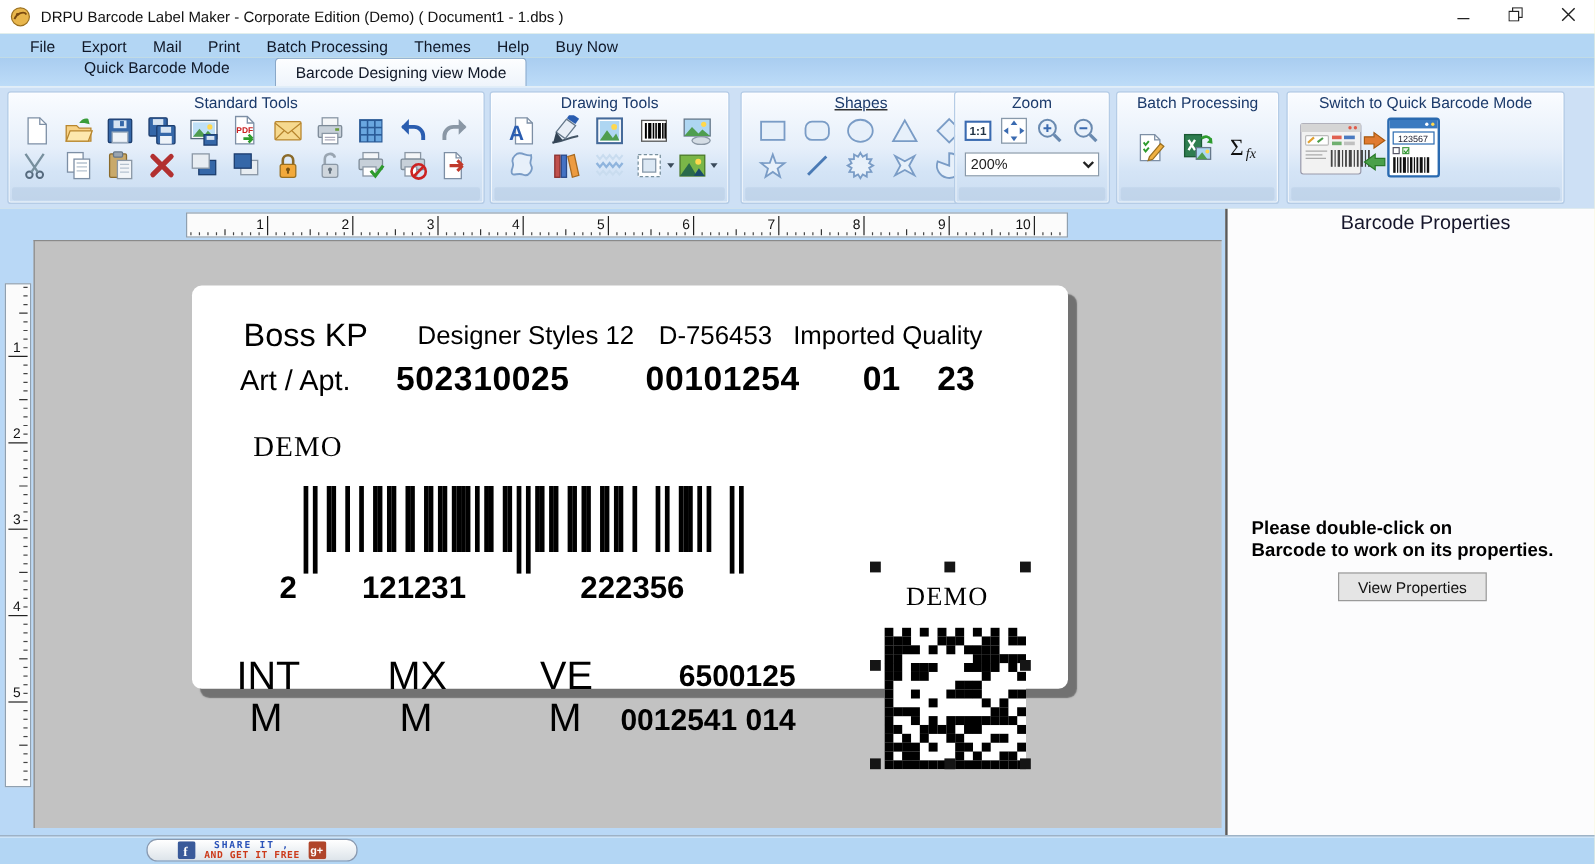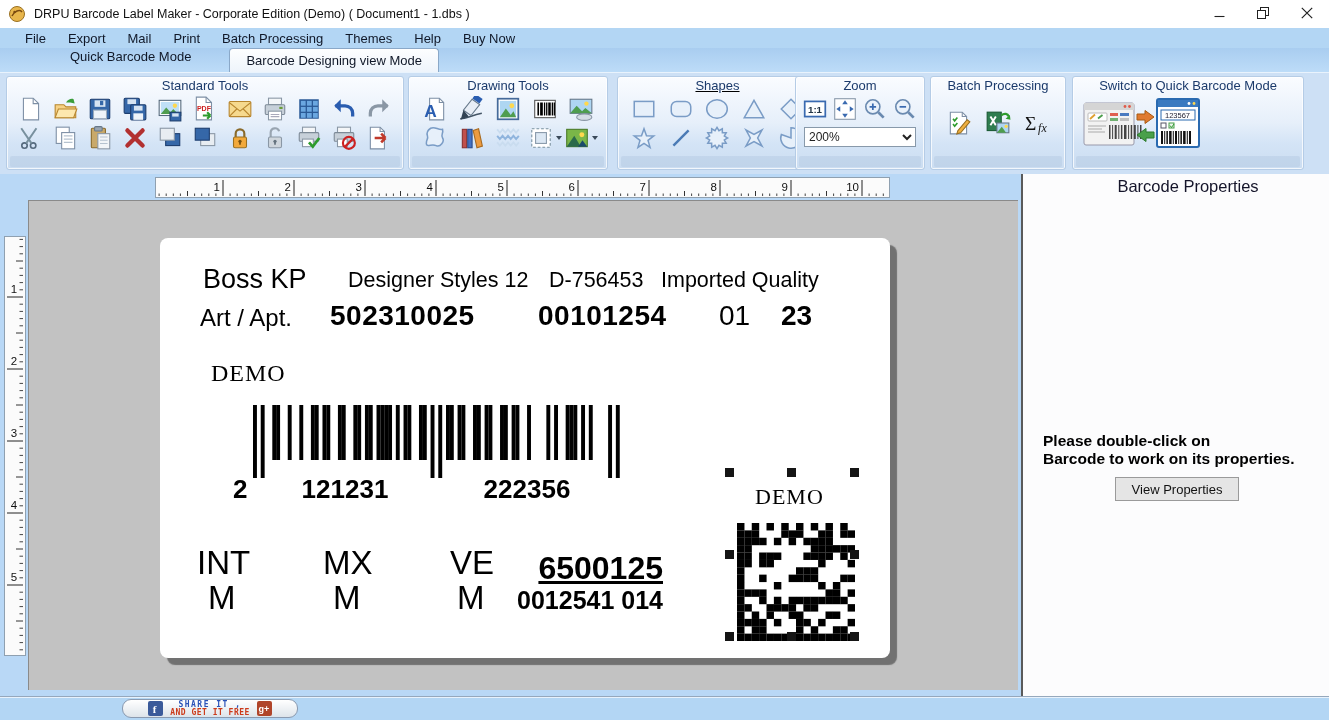--- a/index.html
+++ b/index.html
@@ -45,42 +45,42 @@
   .zoom-select-row select { width:112px; height:20px; font-size:12px; font-family:"Liberation Sans",sans-serif; border:1px solid #8899aa; background:#fff; color:#222; }
   #g-batch .icon-row, #g-switch .switch-wrap { height:58px; }
   .switch-wrap { display:flex; justify-content:flex-start; align-items:center; }
   .tbtn.big { width:136px; height:58px; }
 
   
   .workspace { position:absolute; left:0; top:174px; width:1021px; height:522px; background:#b9d8f6; }
   .hruler { position:absolute; left:155px; top:3px; width:735px; height:21px; background:#fbfbfb; border:1px solid #8fa0b0; }
   .vruler { position:absolute; left:4px; top:62px; width:22px; height:420px; background:#fbfbfb; border:1px solid #8fa0b0; }
   .canvas { position:absolute; left:28px; top:26px; width:990px; height:490px; background:#c2c2c2; border-top:1px solid #8a8a8a; border-left:1px solid #8a8a8a; }
-  .label-sheet { position:absolute; left:160px; top:64px; width:730px; height:420px; background:#ffffff; border-radius:8px; box-shadow:7px 7px 1px rgba(85,85,85,.75); }
+  .label-sheet { position:absolute; left:160px; top:64px; width:730px; height:336px; background:#ffffff; border-radius:8px; box-shadow:7px 7px 1px rgba(85,85,85,.75); }
   .label-sheet .t { position:absolute; color:#000; white-space:nowrap; }
   .f-brand   { left:43px;  top:26px;  font-size:27px; }
   .f-style   { left:188px; top:30px;  font-size:21.5px; }
   .f-code    { left:389px; top:30px;  font-size:21.5px; }
   .f-quality { left:501px; top:30px;  font-size:21.5px; }
   .f-caption { left:40px;  top:66px;  font-size:24px; }
   .f-num1 { left:170px; top:62px; font-size:28px; font-weight:bold; letter-spacing:.5px; }
   .f-num2 { left:378px; top:62px; font-size:28px; font-weight:bold; letter-spacing:.5px; }
-  .f-num3 { left:559px; top:62px; font-size:28px; font-weight:normal; }
+  .f-num3 { left:559px; top:62px; font-size:28px; font-weight:bold; }
   .f-num4 { left:621px; top:62px; font-size:28px; font-weight:bold; }
   .f-demo1 { left:51px; top:122px; font-size:24px; font-family:"Liberation Serif",serif; letter-spacing:1px; }
   .f-demo2 { left:595px; top:246px; font-size:22px; font-family:"Liberation Serif",serif; letter-spacing:1px; }
   .barcode-svg { position:absolute; left:65px; top:167px; }
   .dm-svg { position:absolute; left:577px; top:285px; }
   .g-c1a { left:37px;  top:306px; font-size:33px; }
   .g-c1b { left:48px;  top:341px; font-size:33px; }
   .g-c2a { left:163px; top:306px; font-size:33px; }
   .g-c2b { left:173px; top:341px; font-size:33px; }
   .g-c3a { left:290px; top:306px; font-size:33px; }
   .g-c3b { left:297px; top:341px; font-size:33px; }
-  .g-nt { left:340px; top:312px; width:163px; text-align:right; font-size:32px; font-weight:bold;text-decoration:underline; }
+  .g-nt { left:340px; top:312px; width:163px; text-align:right; font-size:25px; font-weight:bold; }
   .g-nb { left:340px; top:348px; width:163px; text-align:right; font-size:25px; font-weight:bold; }
   .sh { position:absolute; width:9px; height:9px; background:#151515; }
   .sh.tl{left:565px;top:230px}.sh.tc{left:627px;top:230px}.sh.tr{left:690px;top:230px}
   .sh.ml{left:565px;top:312px}.sh.mr{left:690px;top:312px}
   .sh.bl{left:565px;top:394px}.sh.bc{left:627px;top:394px}.sh.br{left:690px;top:394px}
 
   
   .props { position:absolute; left:1021px; top:174px; width:308px; height:522px; background:#fcfcfd; border-left:2px solid #5a5a5a; }
   .props-title { text-align:center; padding-top:3px; font-size:16.5px; color:#15152a;padding-left:24px; }
   .props-msg { position:absolute; left:20px; top:258px; font-size:15.5px; font-weight:bold; color:#000; line-height:18px; }

